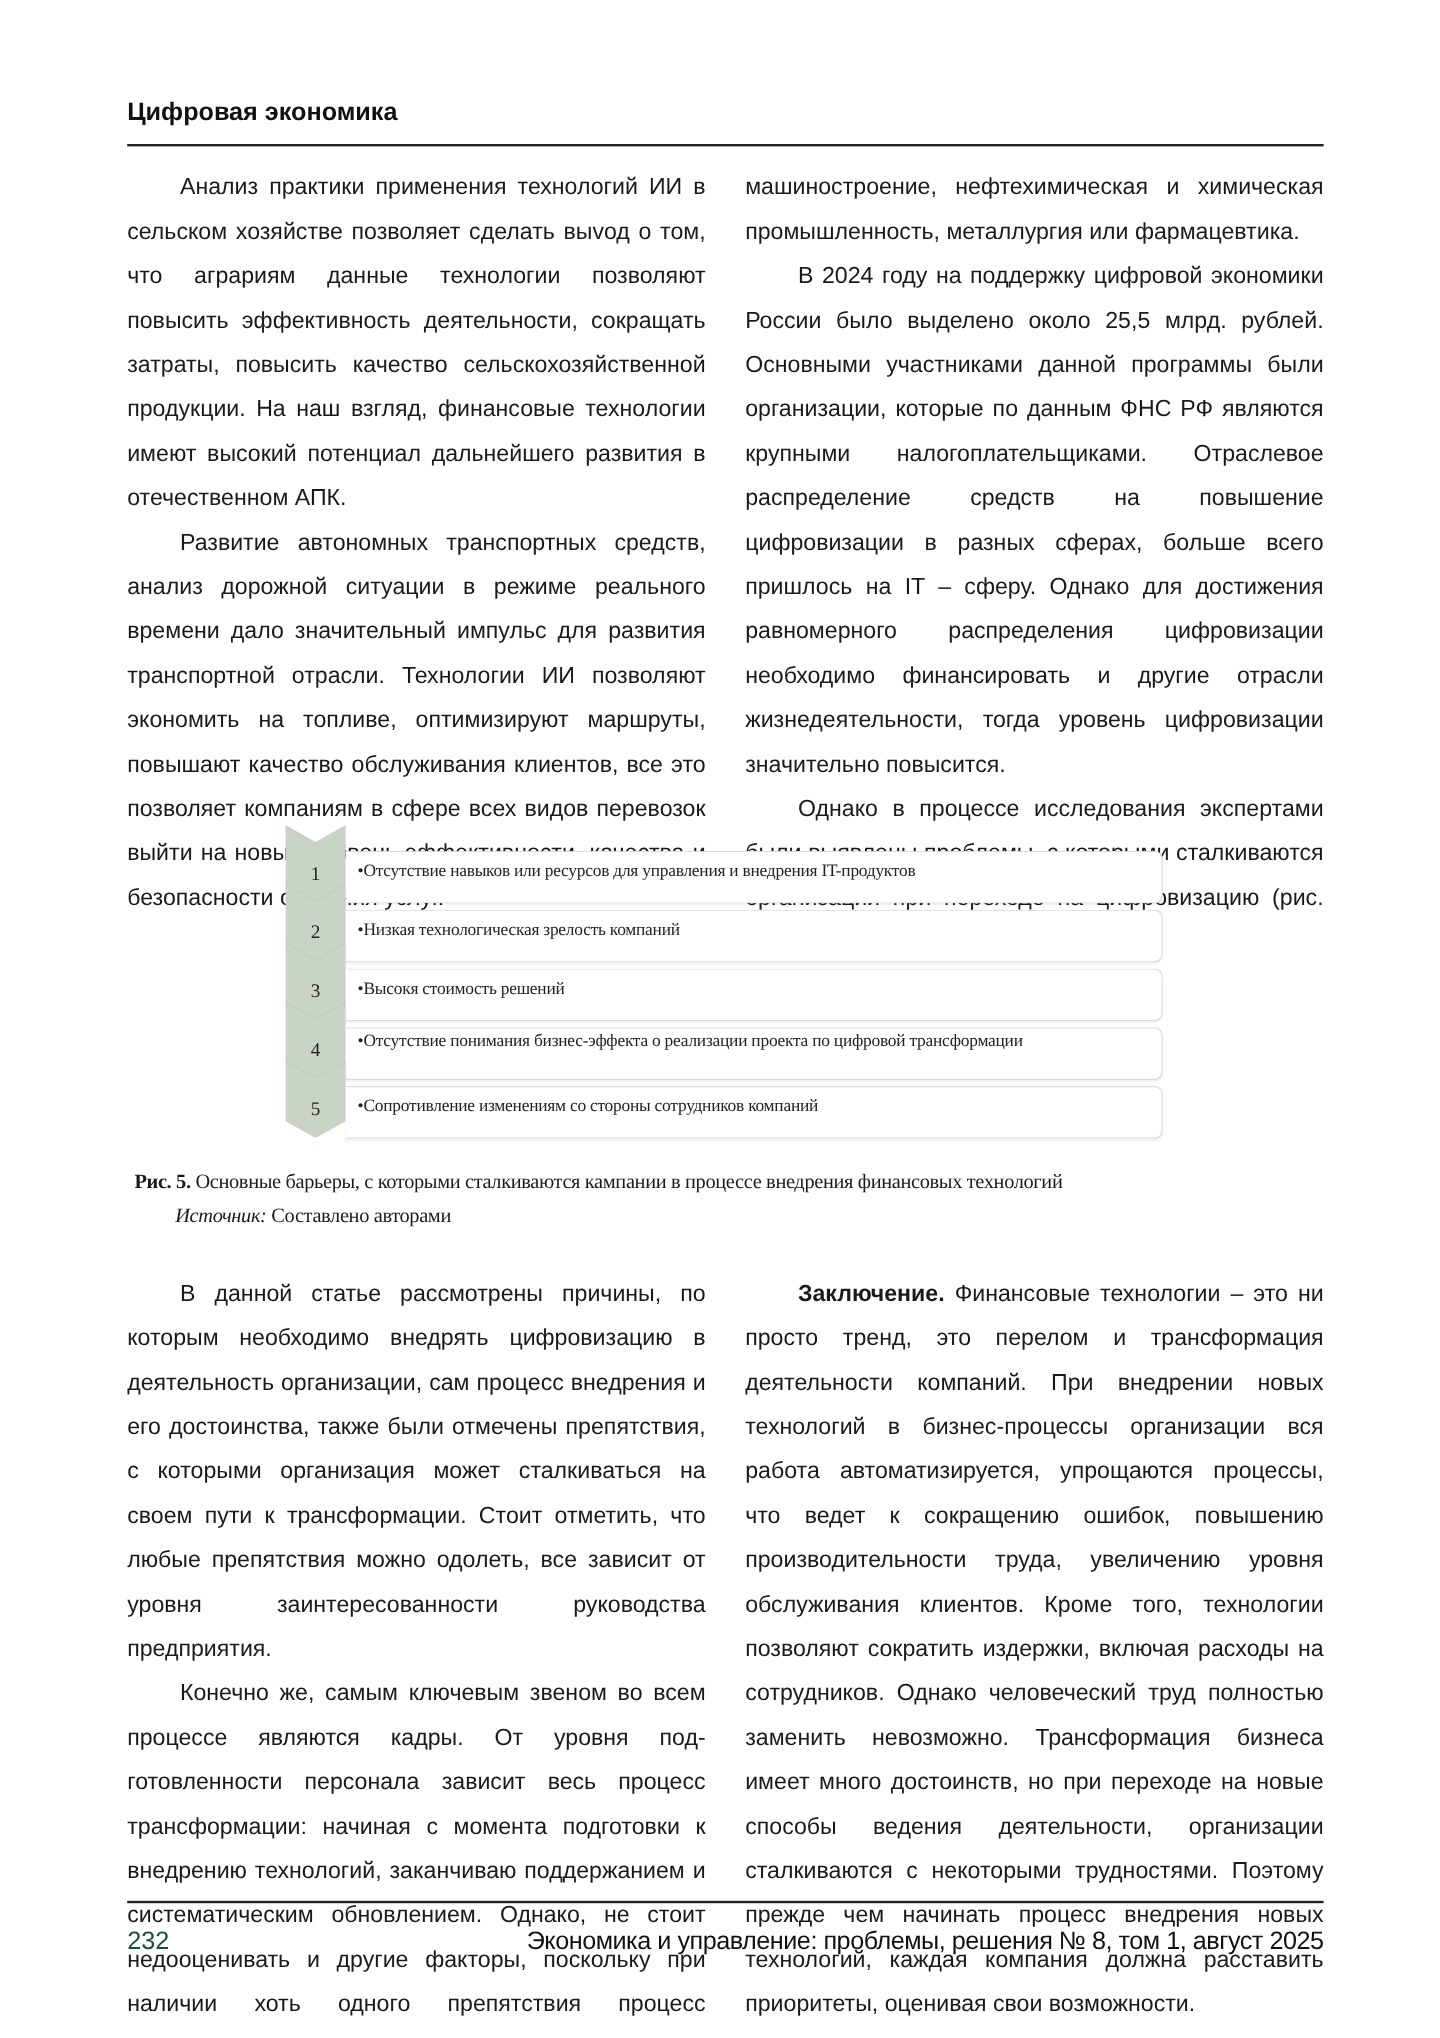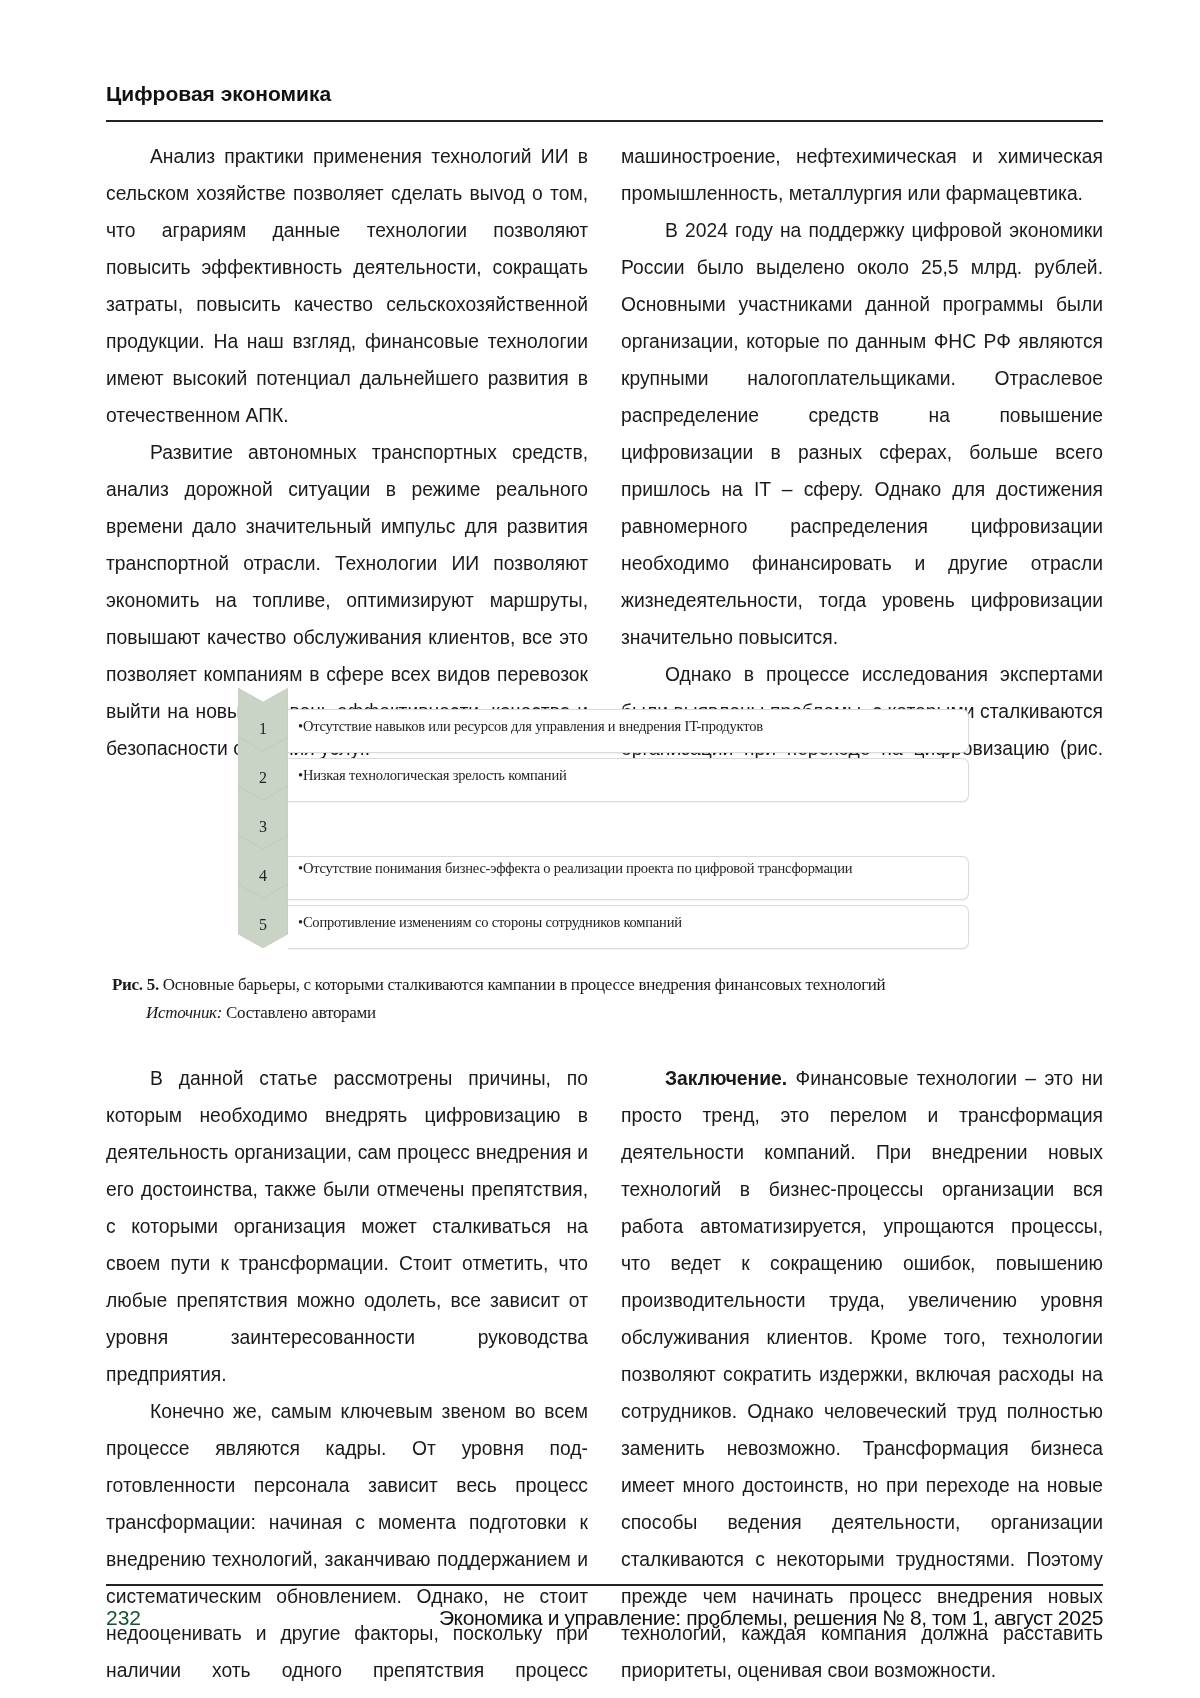--- a/index.html
+++ b/index.html
@@ -108,20 +108,23 @@
       <div class="fig-text">•Низкая технологическая зрелость компаний</div>
     </div>
   </div>
   <div class="fig-row" style="top:98px;">
     <div class="chevron">
       <svg width="50" height="64" viewBox="0 0 50 64">
           <polygon points="0,0 25,14 50,0 50,50 25,64 0,50" fill="#c9d3c6" stroke="#b9c4b5" stroke-width="0.5"></polygon>
         </svg>
     </div>
     <div class="chev-num">3</div>
+    <div class="fig-box">
+      <div class="fig-text">•Высокя стоимость решений</div>
+    </div>
   </div>
   <div class="fig-row" style="top:147px;">
     <div class="chevron">
       <svg width="50" height="64" viewBox="0 0 50 64">
           <polygon points="0,0 25,14 50,0 50,50 25,64 0,50" fill="#c9d3c6" stroke="#b9c4b5" stroke-width="0.5"></polygon>
         </svg>
     </div>
     <div class="chev-num">4</div>
     <div class="fig-box">
       <div class="fig-text two-line">•Отсутствие понимания бизнес-эффекта о реализации проекта по цифровой трансформации</div>

